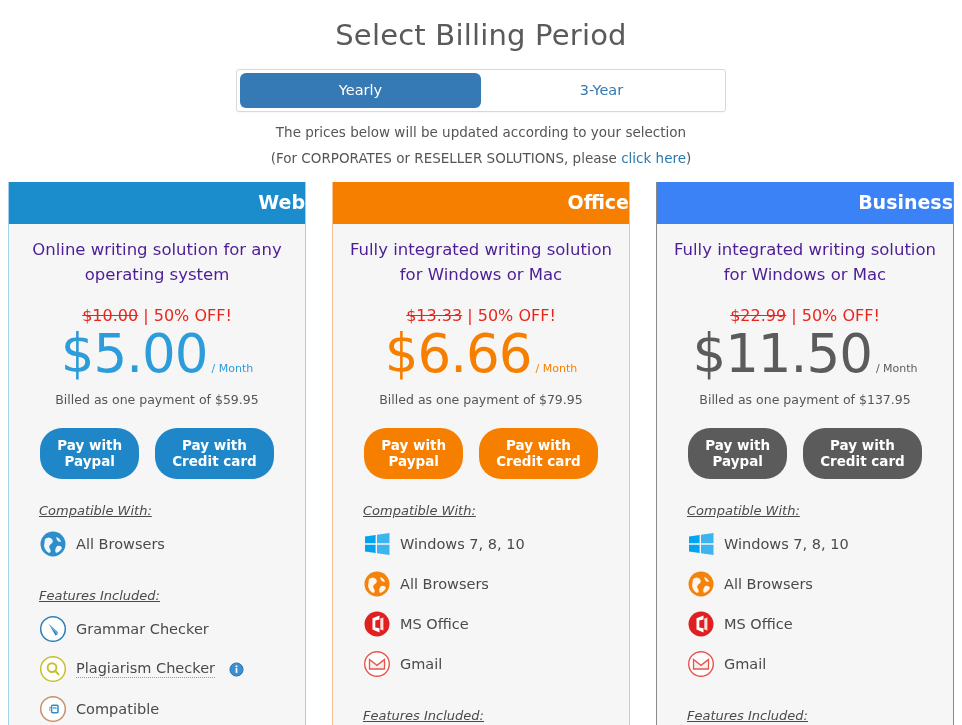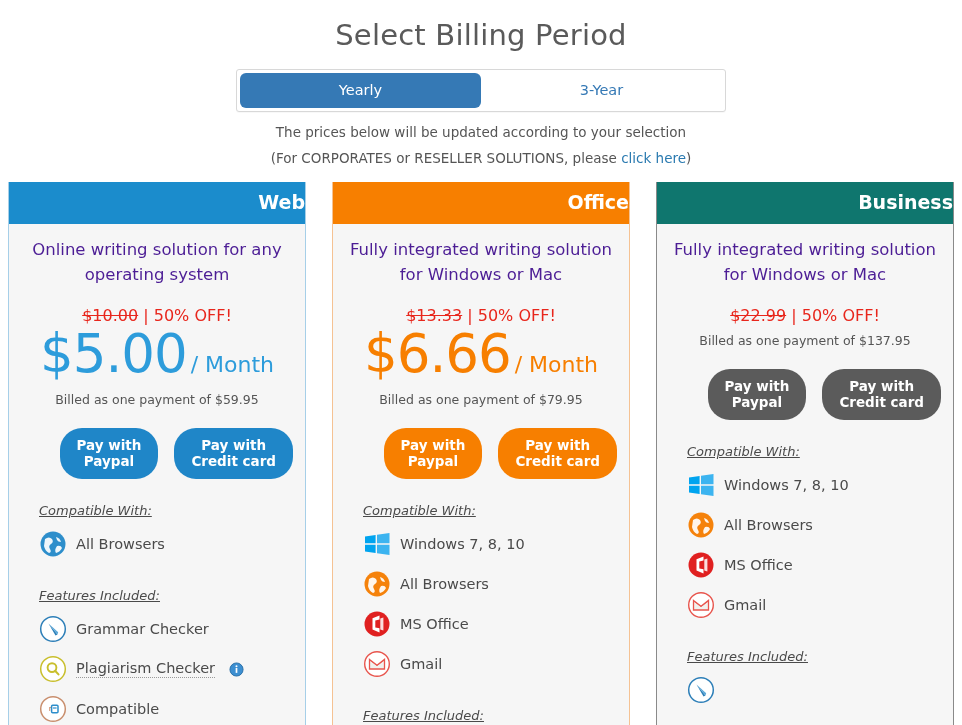--- a/index.html
+++ b/index.html
@@ -78,21 +78,21 @@
 
   .card-header {
     text-align: right;
     color: #ffffff;
     font-size: 19px;
     font-weight: bold;
     padding: 9px 0 11px;
   }
   .web .card-header      { background: #1b8ccc; }
   .premium .card-header  { background: #f77f00; }
-  .business .card-header { background: #0f766e; }
+  .business .card-header { background: #3b82f6; }
 
   .card-body { padding: 14px 12px 4px; }
 
   .desc {
     text-align: center;
     color: #4c1d95;
     font-size: 16.5px;
     line-height: 1.5;
     margin: 0 0 6px;
   }
@@ -104,36 +104,36 @@
     margin-top: 18px;
   }
   .old-price { text-decoration: line-through; }
 
   .price-row {
     text-align: center;
     margin-top: -2px;
     white-space: nowrap;
   }
   .price-main { font-size: 53px; letter-spacing: -1px; }
-  .price-per  { font-size: 22px; margin-left: 4px; }
+  .price-per  { font-size: 11px; margin-left: 4px; }
   .web .price-main, .web .price-per          { color: #2d9cdb; }
   .premium .price-main, .premium .price-per  { color: #f77f00; }
   .business .price-main, .business .price-per{ color: #5b5b5b; }
 
   .billed {
     text-align: center;
     color: #555;
     font-size: 12.5px;
     margin-top: 8px;
   }
 
   
   .pay-row {
     display: flex;
-    justify-content: flex-end;
+    justify-content: center;
     gap: 16px;
     margin-top: 21px;
   }
   .pay-btn {
     border: none;
     border-radius: 22px;
     color: #fff;
     font-size: 13.5px;
     font-weight: bold;
     line-height: 1.25;
@@ -346,20 +346,23 @@
       <div class="card business">
     <div class="card-header">Business</div>
     <div class="card-body">
       <p class="desc">Fully integrated writing solution for Windows or Mac</p>
 
       <div class="old-price-row">
         <span class="old-price">$22.99</span>
         <span>| 50% OFF!</span>
       </div>
 
+      <div class="price-row">
+        <span class="price-main">$11.50</span><span class="price-per">/ Month</span>
+      </div>
 
       <div class="billed">Billed as one payment of $137.95</div>
 
       <div class="pay-row">
         <button class="pay-btn">
           <span>Pay with</span><br>
           <span>Paypal</span>
         </button>
         <button class="pay-btn">
           <span>Pay with</span><br>

